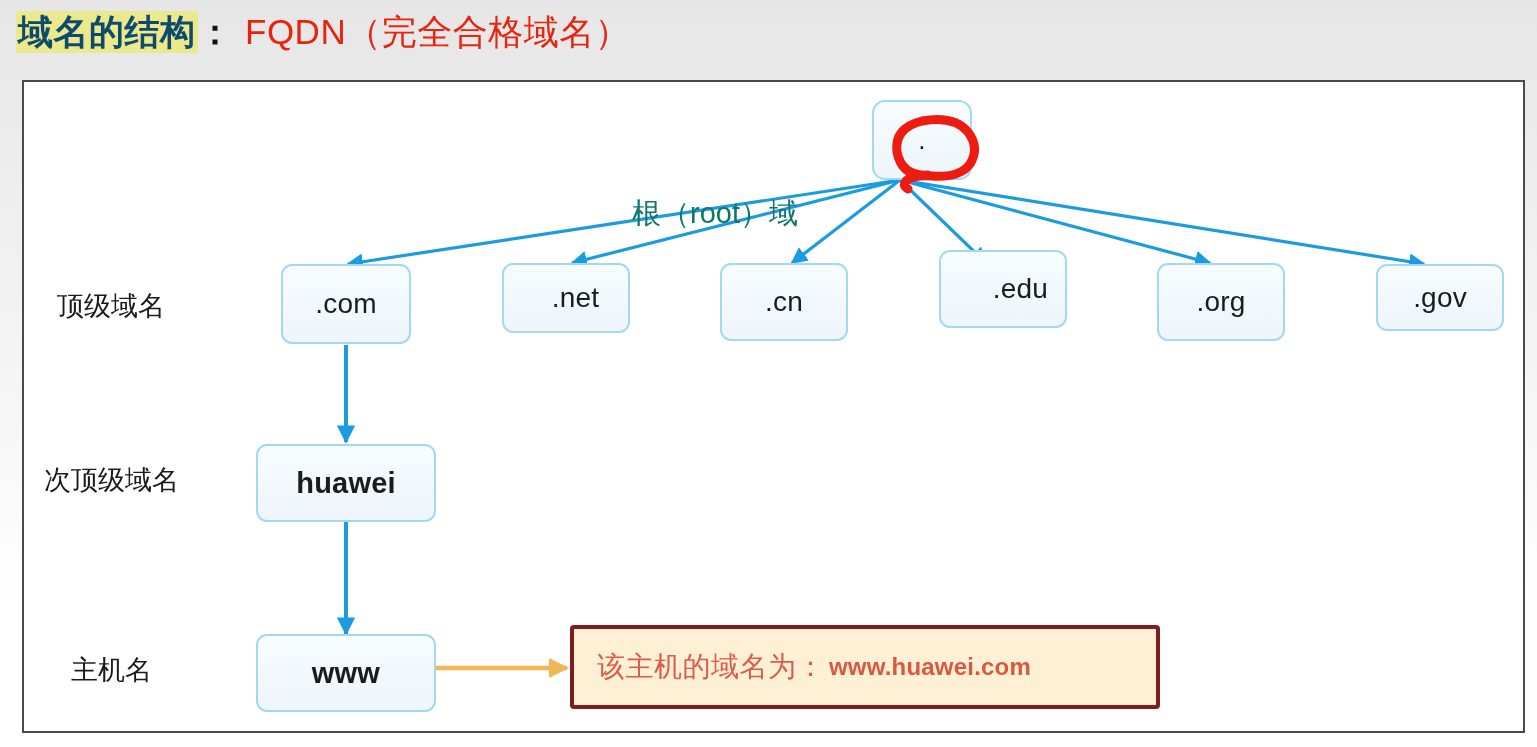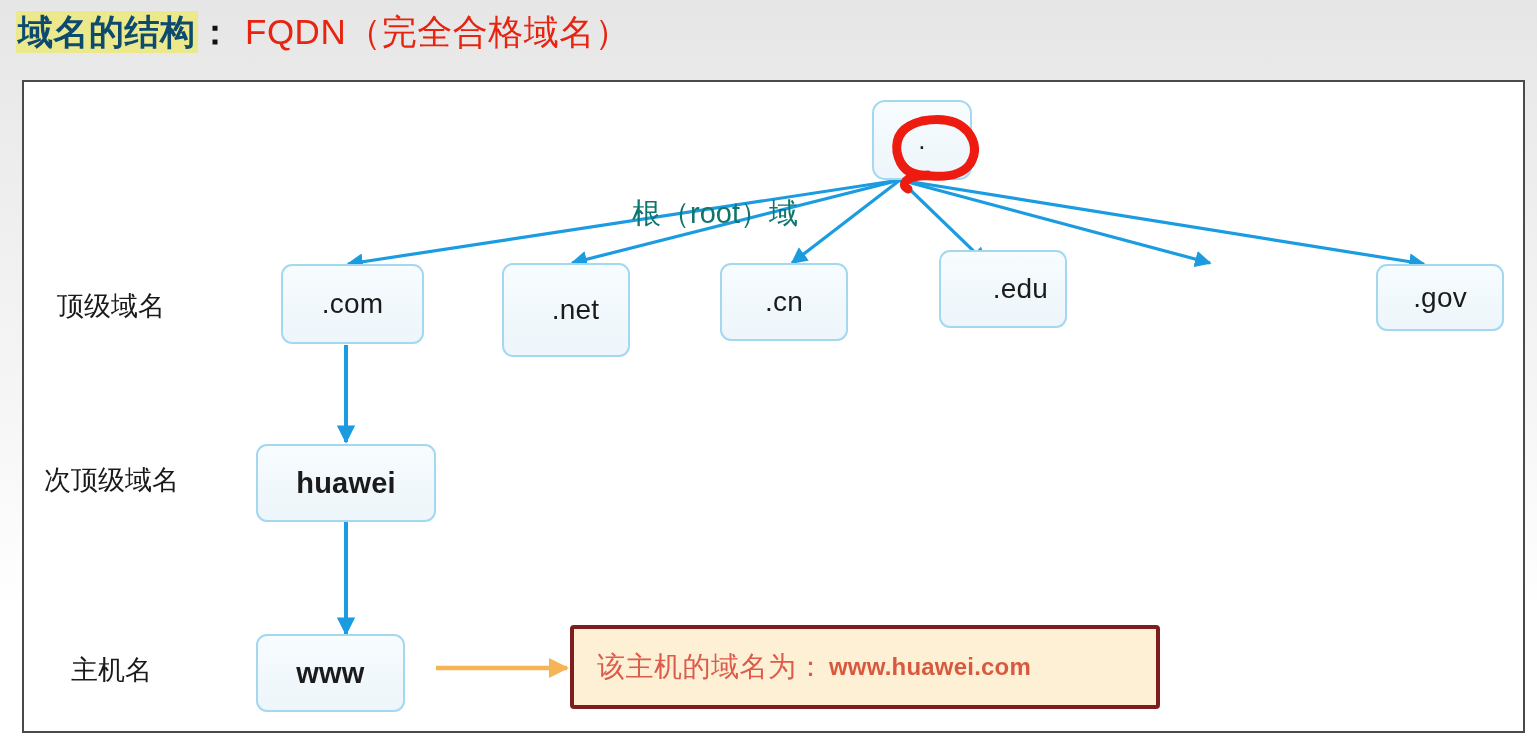--- a/index.html
+++ b/index.html
@@ -189,41 +189,44 @@
   </div>
 
   <svg id="red-annotation" viewBox="0 0 120 100" xmlns="http://www.w3.org/2000/svg">
     <path d="M 58 73 Q 32 75 27 50 Q 24 26 52 19 Q 84 13 98 30 Q 110 46 100 62 Q 90 76 62 74 Q 42 73 36 79 Q 32 84 38 87" fill="none" stroke="#ee1c10" stroke-width="9" stroke-linecap="round" stroke-linejoin="round"></path>
   </svg>
 
   <div class="row-label" style="left:33px; top:211px;">顶级域名</div>
   <div class="row-label" style="left:20px; top:385px;">次顶级域名</div>
   <div class="row-label" style="left:47px; top:575px;">主机名</div>
 
-  <div class="node tld" style="left:257px; top:182px; width:143px; height:80px;">
+  <div class="node tld" style="left:257px; top:182px; width:130px; height:80px;">
     <span>.com</span>
   </div>
-  <div class="node tld" style="left:478px; top:181px; width:128px; height:94px;padding-left:19px;">
+  <div class="node tld" style="left:478px; top:181px; width:128px; height:70px;padding-left:19px;">
     <span>.net</span>
   </div>
   <div class="node tld" style="left:696px; top:181px; width:128px; height:78px;">
     <span>.cn</span>
   </div>
   <div class="node tld" style="left:915px; top:168px; width:128px; height:78px;padding-left:35px;">
     <span>.edu</span>
   </div>
+  <div class="node tld" style="left:1133px; top:181px; width:128px; height:78px;">
+    <span>.org</span>
+  </div>
   <div class="node tld" style="left:1352px; top:182px; width:128px; height:67px;">
     <span>.gov</span>
   </div>
 
   <div class="node lvl2" style="left:232px; top:362px; width:180px; height:78px;">
     <span>huawei</span>
   </div>
 
-  <div class="node host" style="left:232px; top:552px; width:149px; height:78px;">
+  <div class="node host" style="left:232px; top:552px; width:180px; height:78px;">
     <span>www</span>
   </div>
 
   <div id="callout">
     <span class="cn">该主机的域名为：</span>
     <span class="fqdn">www.huawei.com</span>
   </div>
 
 </div>
 

